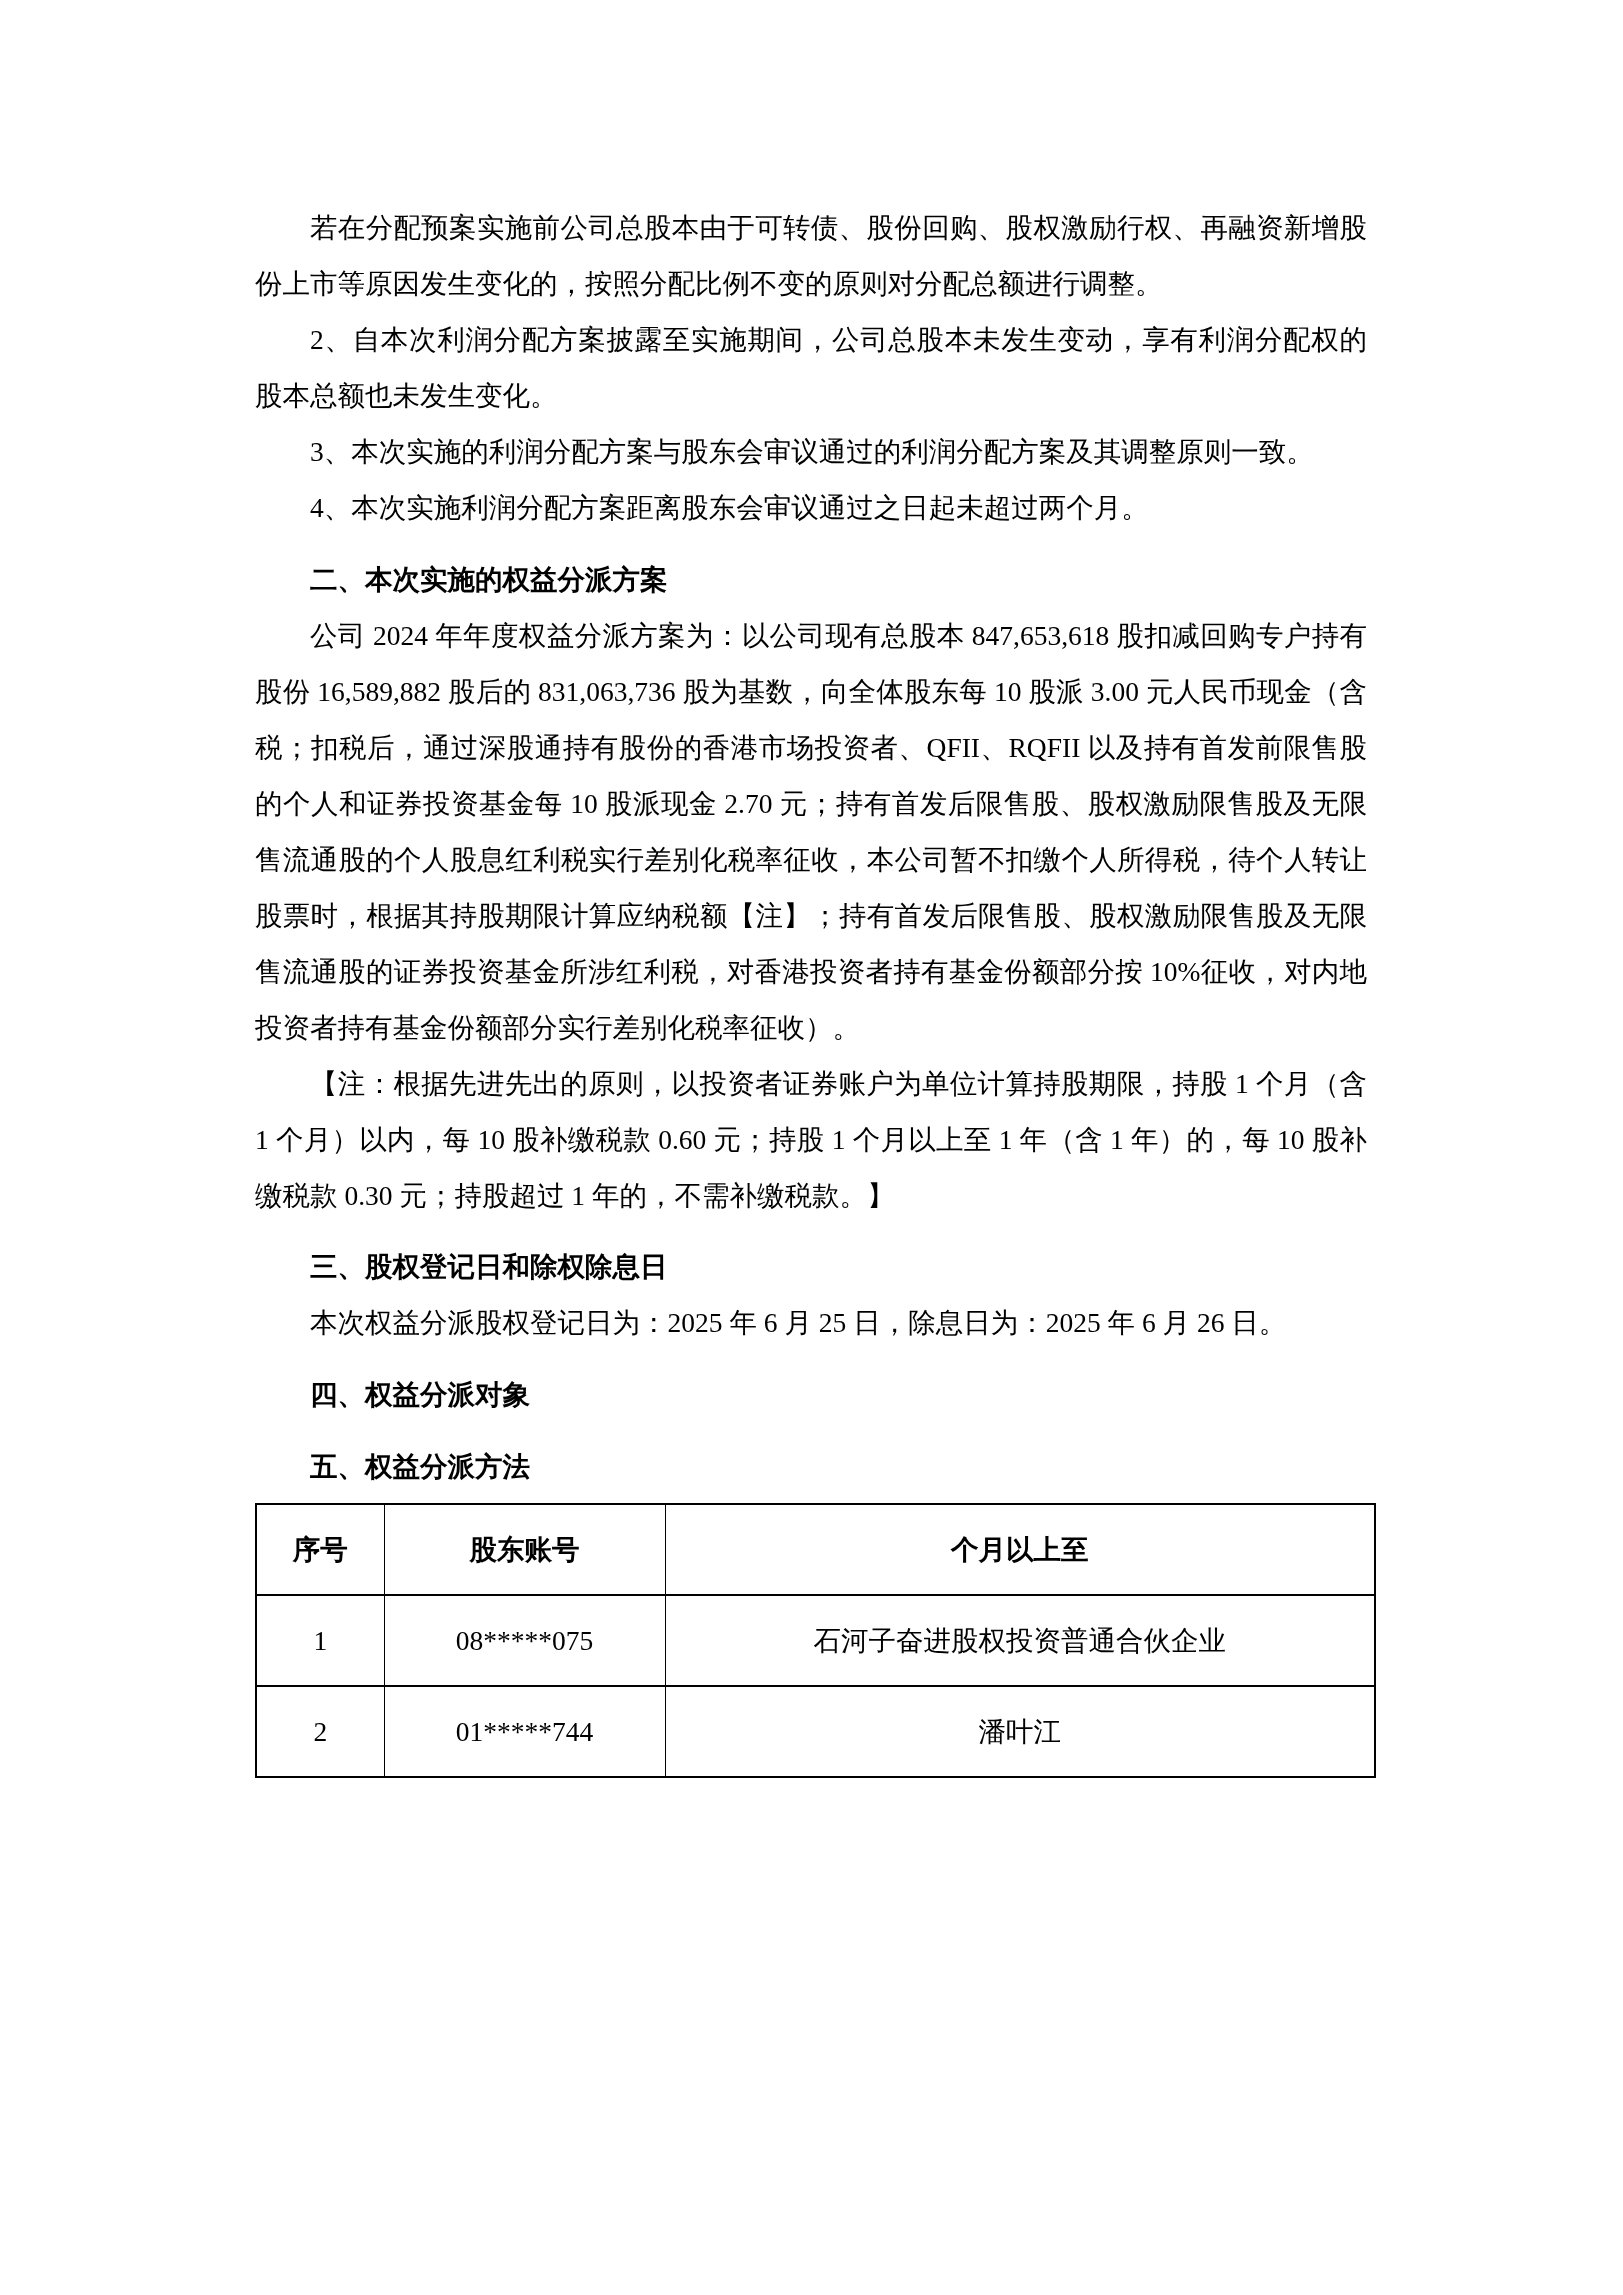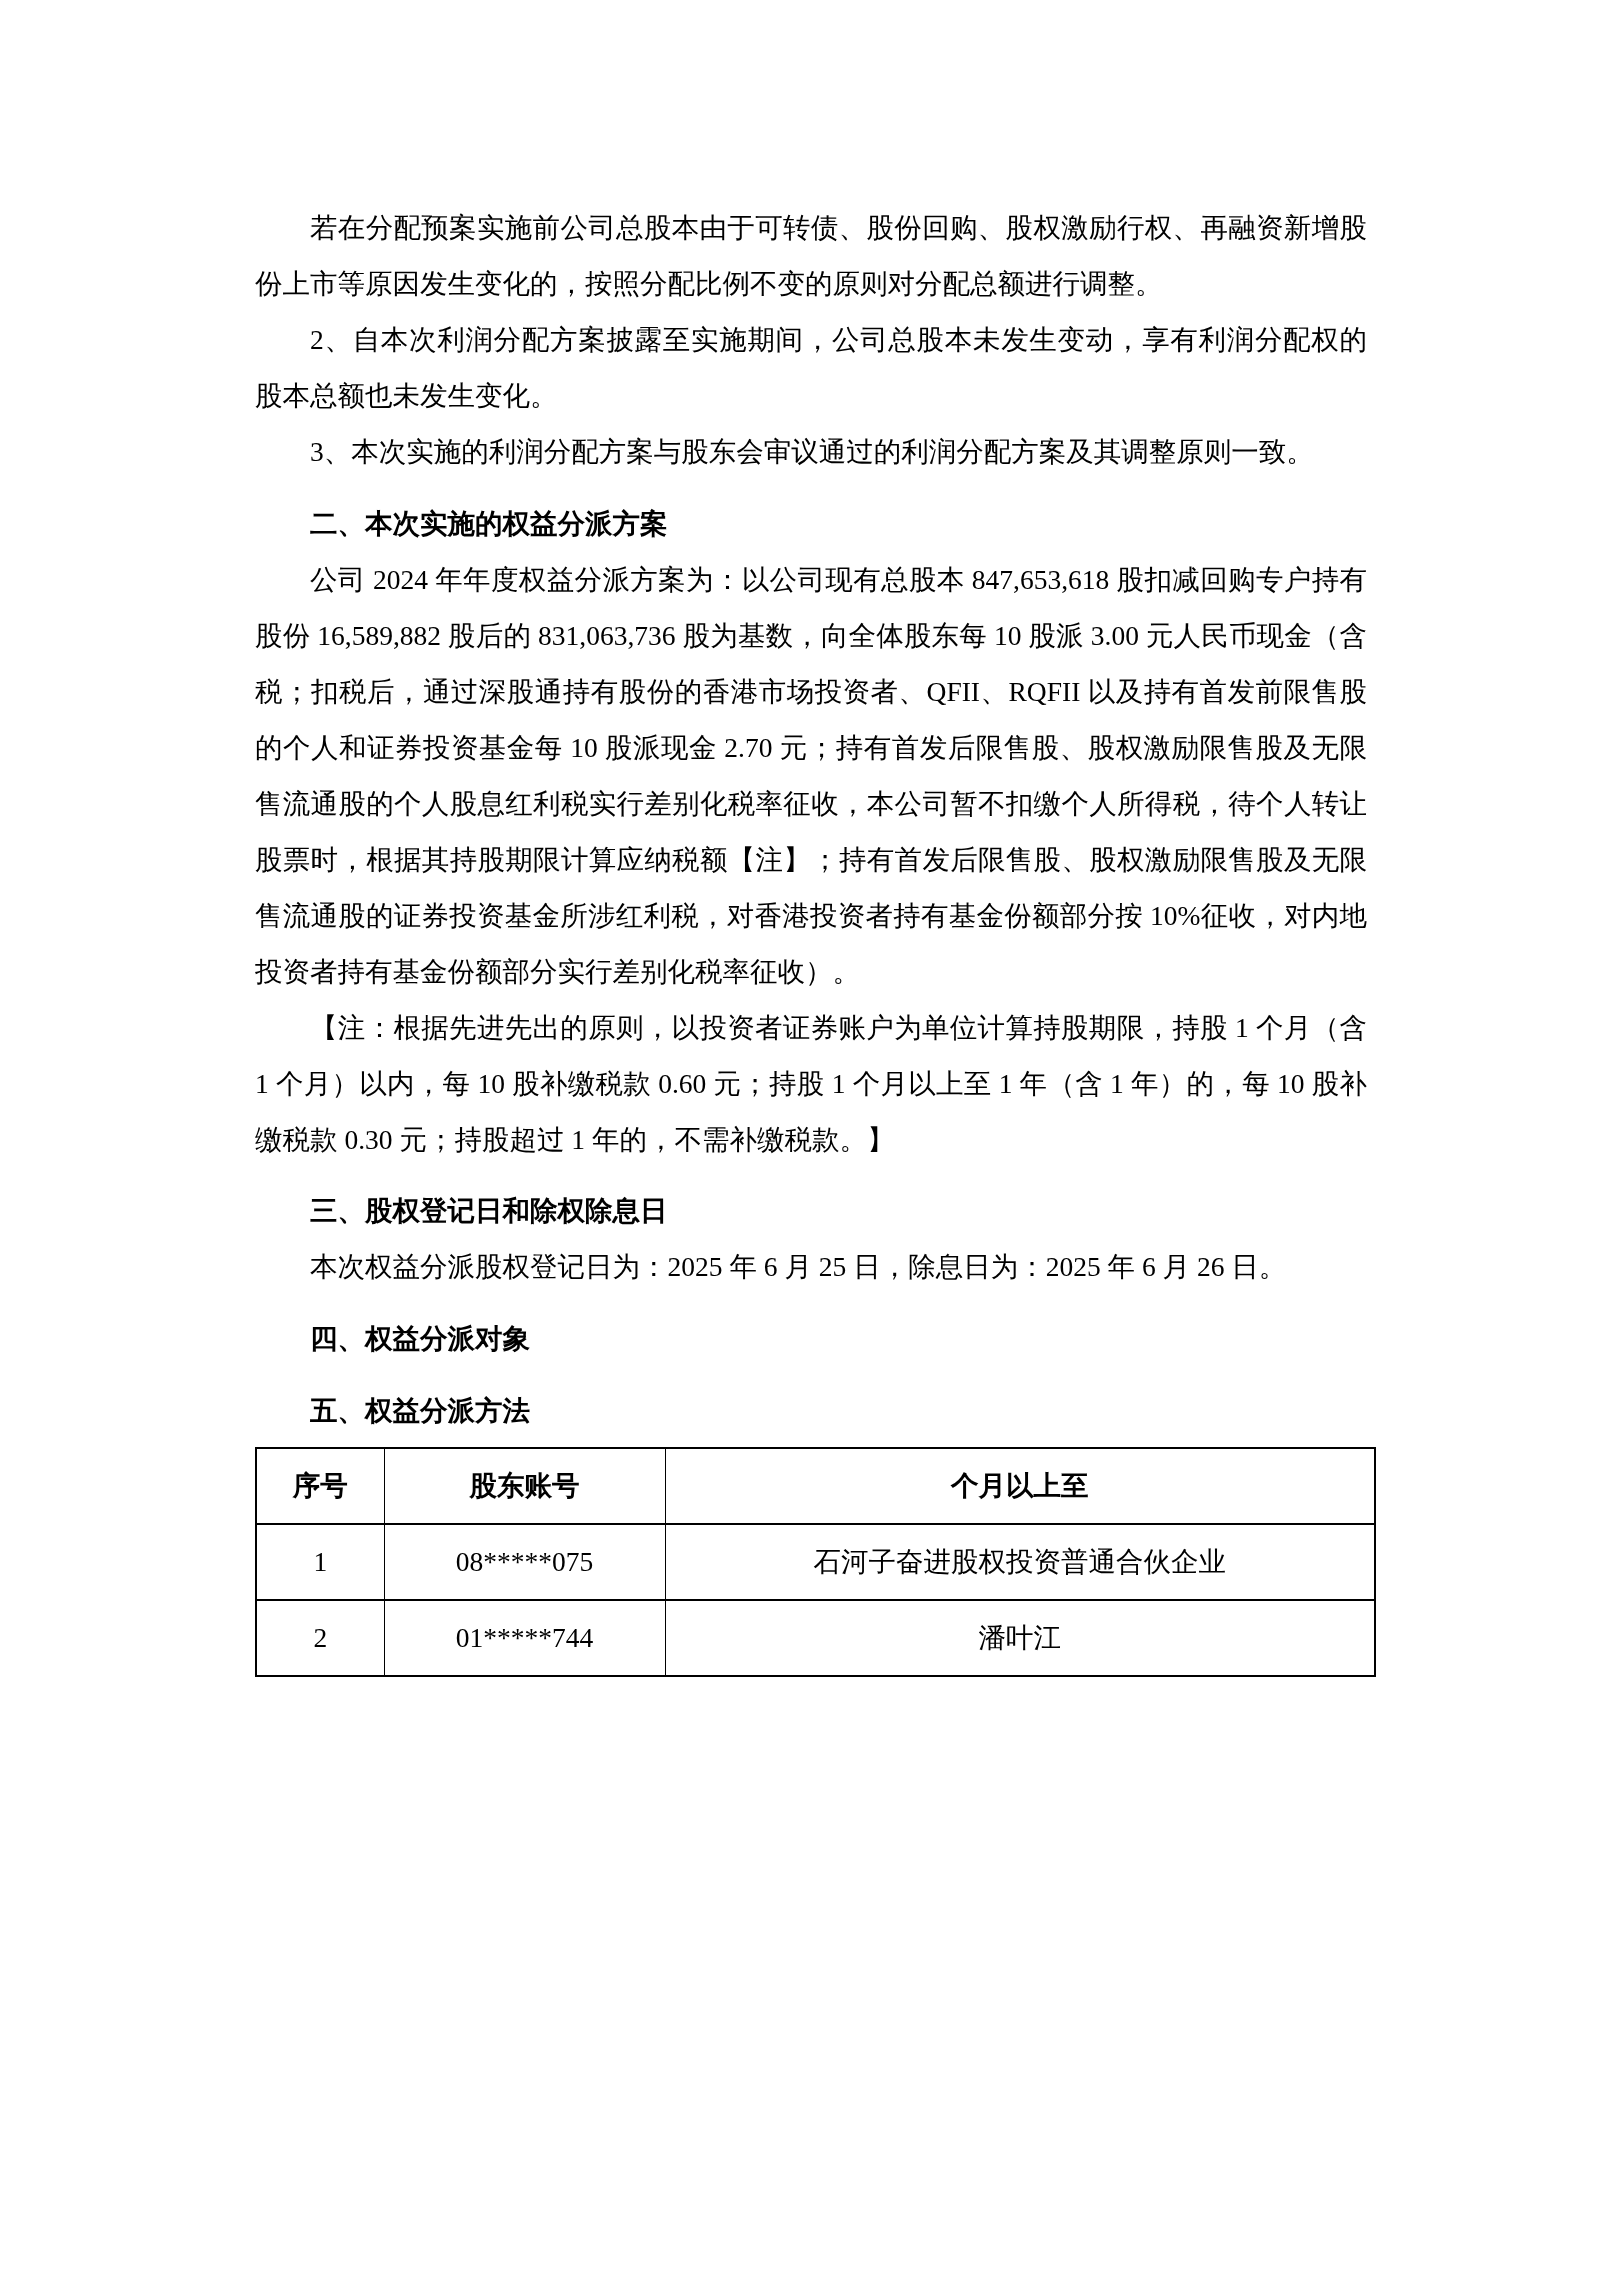--- a/index.html
+++ b/index.html
@@ -39,38 +39,39 @@
     table-layout: fixed;
     width: 1119px;
     margin-top: 7.9px;
     border: 2.6px solid #000;
   }
   .dist-table th, .dist-table td {
     border-left: 1.3px solid #000;
     border-right: 1.3px solid #000;
     border-top: 2.6px solid #000;
     border-bottom: 2.6px solid #000;
-    height: 76px;
+    height: 91px;
     padding: 0;
     text-align: center;
     vertical-align: middle;
     font-size: 27.5px;
     line-height: 1.2;
   }
   .dist-table th { font-weight: bold; }
   .dist-table td { font-weight: normal; }
 </style>
 </head>
 <body>
 
 <div class="content">
 
   <p class="para">若在分配预案实施前公司总股本由于可转债、股份回购、股权激励行权、再融资新增股份上市等原因发生变化的，按照分配比例不变的原则对分配总额进行调整。</p>
   <p class="para">2、自本次利润分配方案披露至实施期间，公司总股本未发生变动，享有利润分配权的股本总额也未发生变化。</p>
   <p class="para">3、本次实施的利润分配方案与股东会审议通过的利润分配方案及其调整原则一致。</p>
+  <p class="para">4、本次实施利润分配方案距离股东会审议通过之日起未超过两个月。</p>
 
   <h2 class="heading">二、本次实施的权益分派方案</h2>
   <p class="para">公司 2024 年年度权益分派方案为：以公司现有总股本 847,653,618 股扣减回购专户持有股份 16,589,882 股后的 831,063,736 股为基数，向全体股东每 10 股派 3.00 元人民币现金（含税；扣税后，通过深股通持有股份的香港市场投资者、QFII、RQFII 以及持有首发前限售股的个人和证券投资基金每 10 股派现金 2.70 元；持有首发后限售股、股权激励限售股及无限售流通股的个人股息红利税实行差别化税率征收，本公司暂不扣缴个人所得税，待个人转让股票时，根据其持股期限计算应纳税额【注】；持有首发后限售股、股权激励限售股及无限售流通股的证券投资基金所涉红利税，对香港投资者持有基金份额部分按 10%征收，对内地投资者持有基金份额部分实行差别化税率征收）。</p>
   <p class="para">【注：根据先进先出的原则，以投资者证券账户为单位计算持股期限，持股 1 个月（含 1 个月）以内，每 10 股补缴税款 0.60 元；持股 1 个月以上至 1 年（含 1 年）的，每 10 股补缴税款 0.30 元；持股超过 1 年的，不需补缴税款。】</p>
 
   <h2 class="heading">三、股权登记日和除权除息日</h2>
   <p class="para">本次权益分派股权登记日为：2025 年 6 月 25 日，除息日为：2025 年 6 月 26 日。</p>
 
   <h2 class="heading">四、权益分派对象</h2>
 

